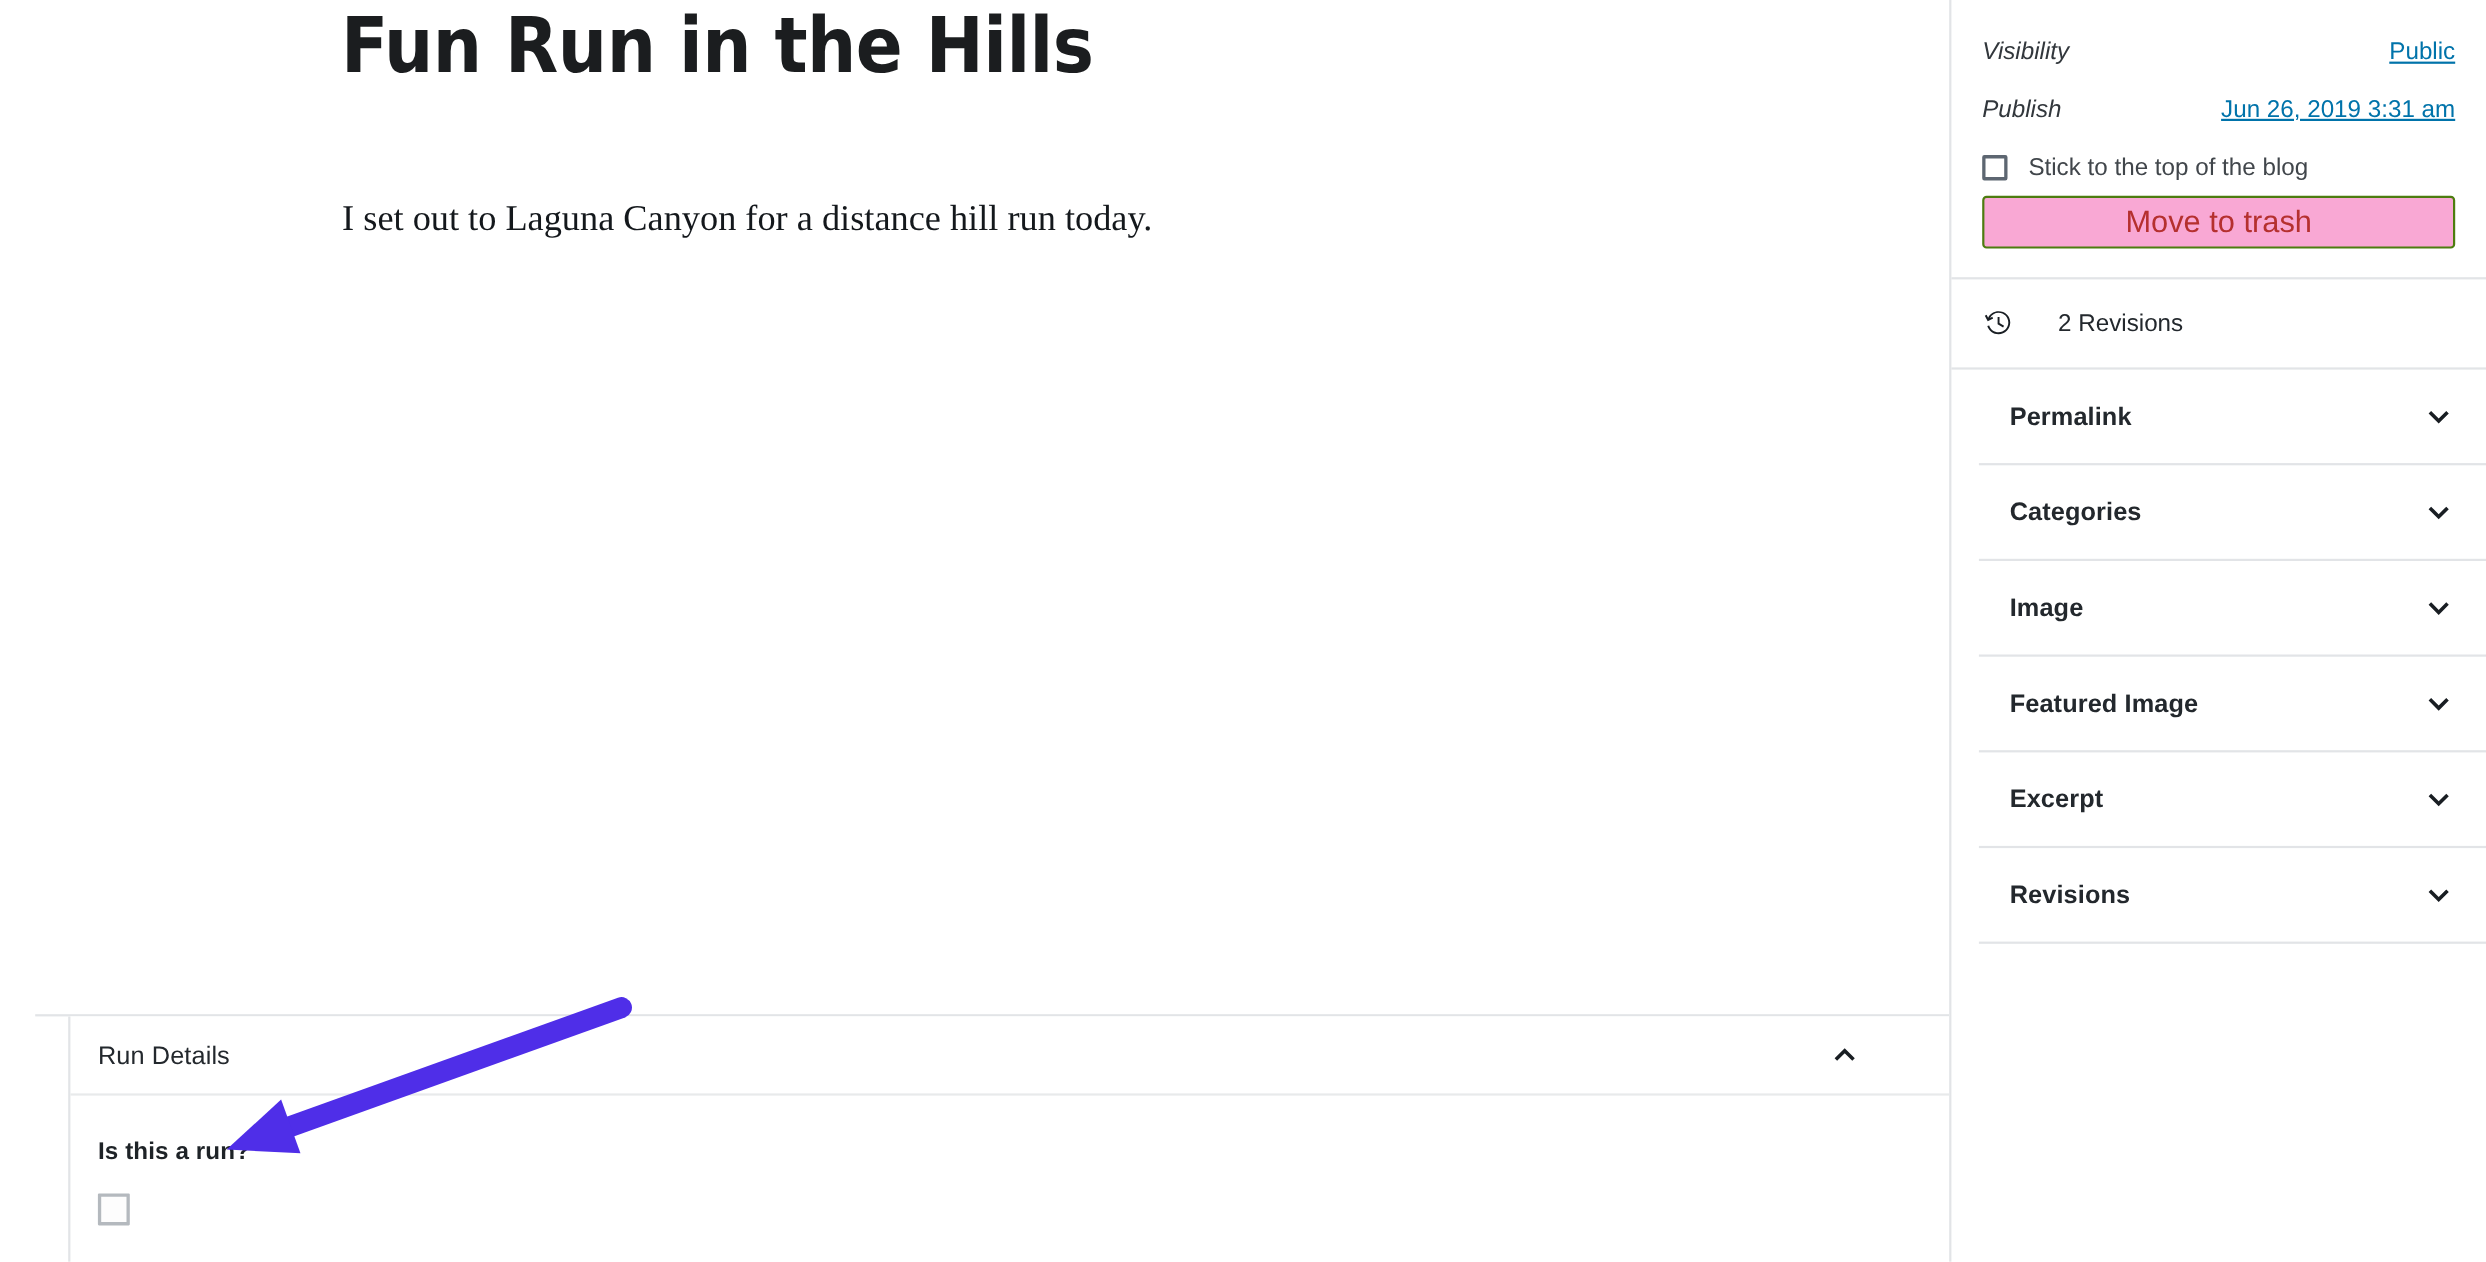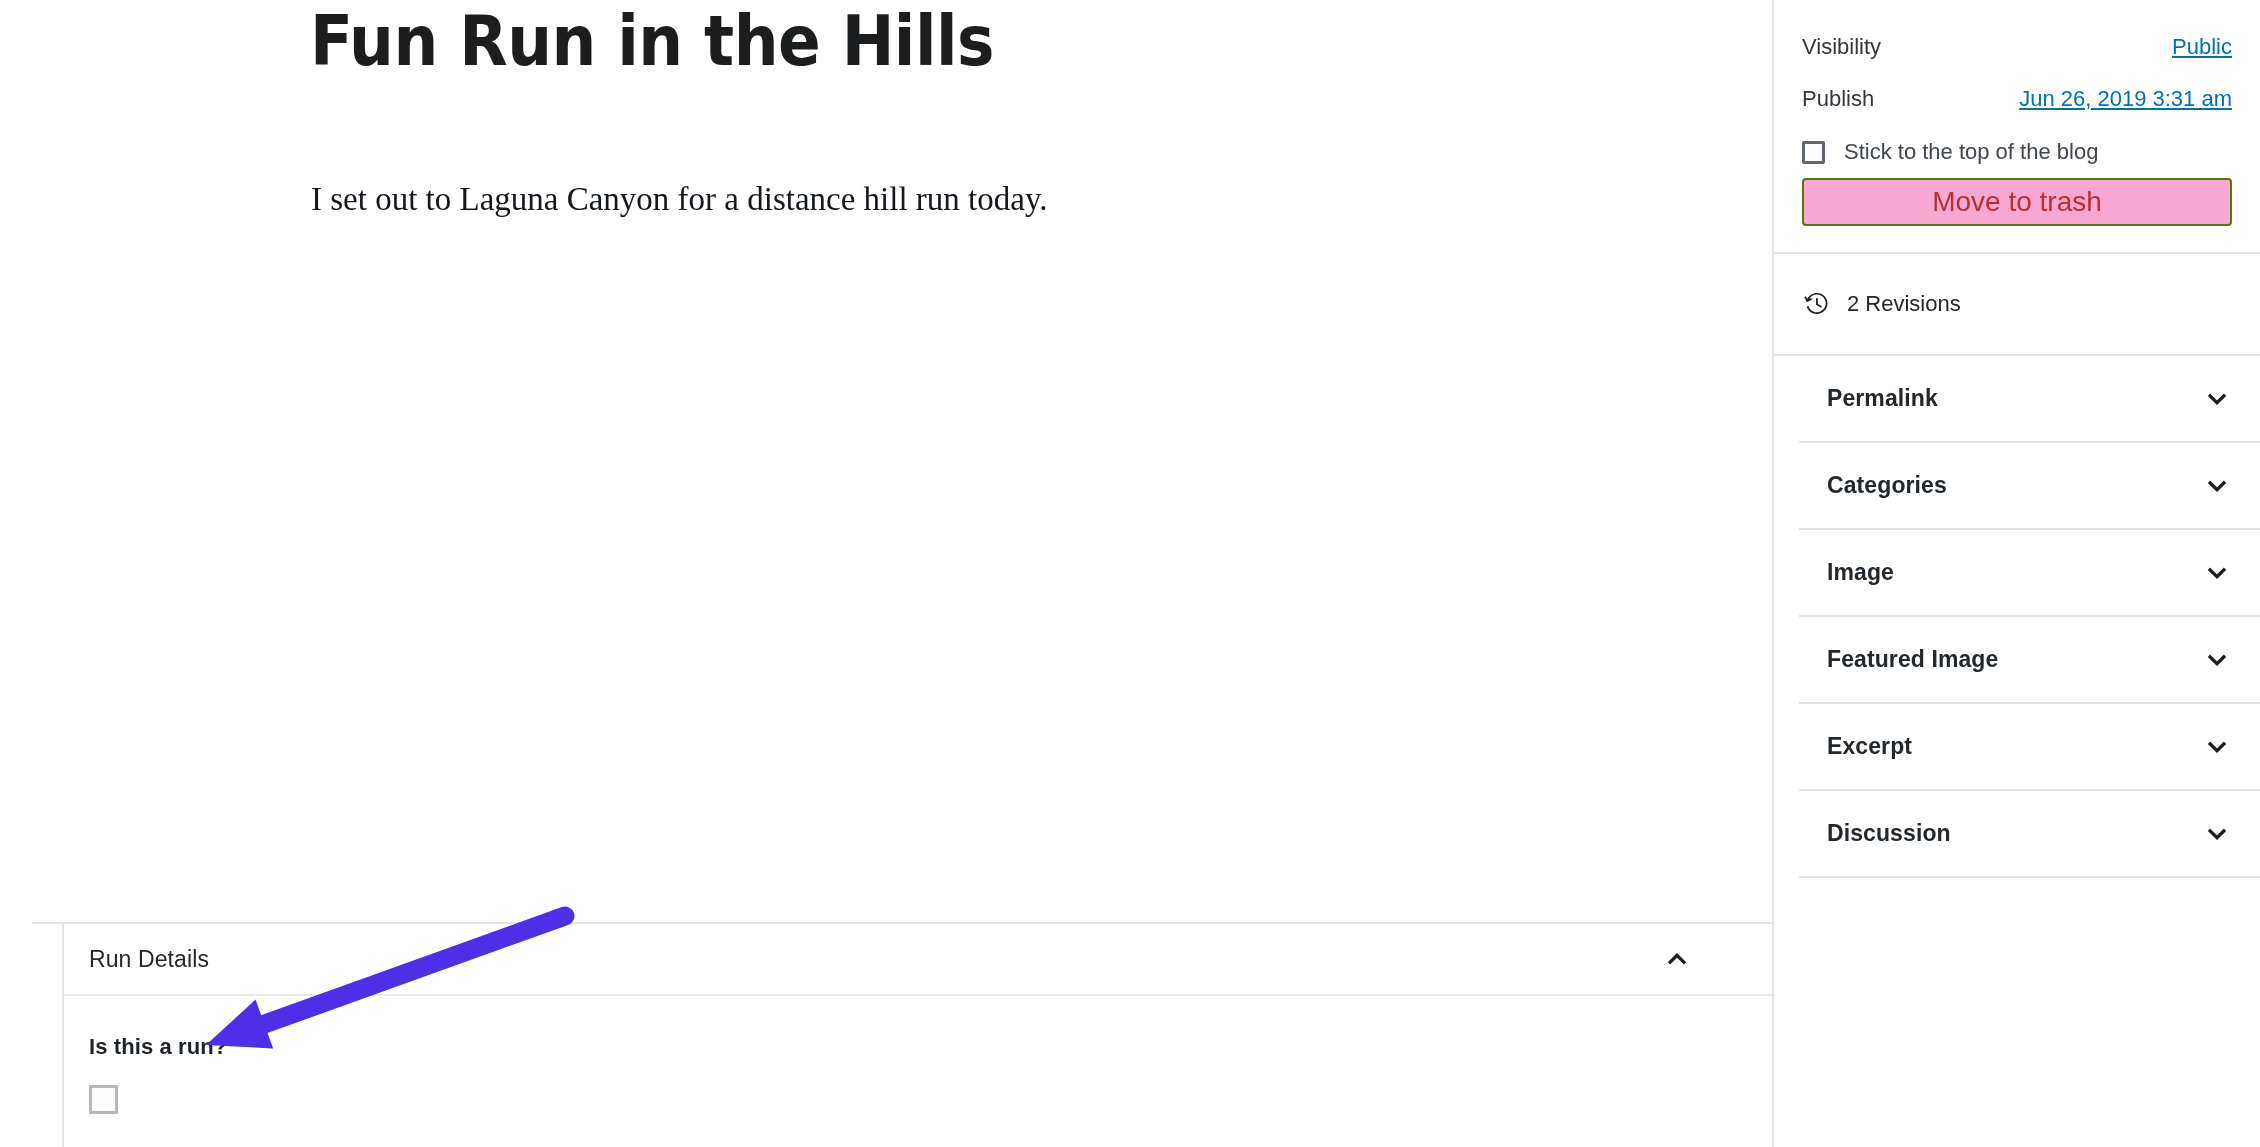--- a/index.html
+++ b/index.html
@@ -179,20 +179,21 @@
     font-size: 22px;
     color: #32373c;
   }
 
   .status-row:first-child { margin-top: 21px; }
 
   .status-label {
     font-size: 22px;
     color: #32373c;
     font-weight: 400;
+    font-style: italic;
   }
 
   .status-value-link {
     font-size: 22px;
     color: #0073aa;
     text-decoration: underline;
     cursor: pointer;
     white-space: nowrap;
   }
 
@@ -233,25 +234,26 @@
     font-family: "Liberation Sans", sans-serif;
     font-size: 28px;
     line-height: 1;
     cursor: pointer;
     text-align: center;
   }
 
   .revisions-row {
     display: flex;
     align-items: center;
-    height: 102px;
+    height: 82px;
     padding: 0 28px;
     border-bottom: 2px solid #e2e4e7;
     box-sizing: border-box;
     cursor: pointer;
+    gap: 24px;
   }
 
   .revisions-icon {
     width: 31px;
     height: 31px;
     flex: 0 0 auto;
     display: flex;
     align-items: center;
     justify-content: center;
   }
@@ -415,21 +417,21 @@
     <div class="panel-row">
       <span class="panel-row-title">Excerpt</span>
       <button class="panel-row-chevron">
         <svg width="30" height="30" viewBox="0 0 24 24" aria-hidden="true">
           <path d="M6.5 9.5 L12 15 L17.5 9.5" fill="none" stroke="#191e23" stroke-width="2.6" stroke-linecap="square"></path>
         </svg>
       </button>
     </div>
 
     <div class="panel-row">
-      <span class="panel-row-title">Discussion</span>
+      <span class="panel-row-title">Revisions</span>
       <button class="panel-row-chevron">
         <svg width="30" height="30" viewBox="0 0 24 24" aria-hidden="true">
           <path d="M6.5 9.5 L12 15 L17.5 9.5" fill="none" stroke="#191e23" stroke-width="2.6" stroke-linecap="square"></path>
         </svg>
       </button>
     </div>
 
     <div class="sidebar-filler"></div>
 
   </div>

